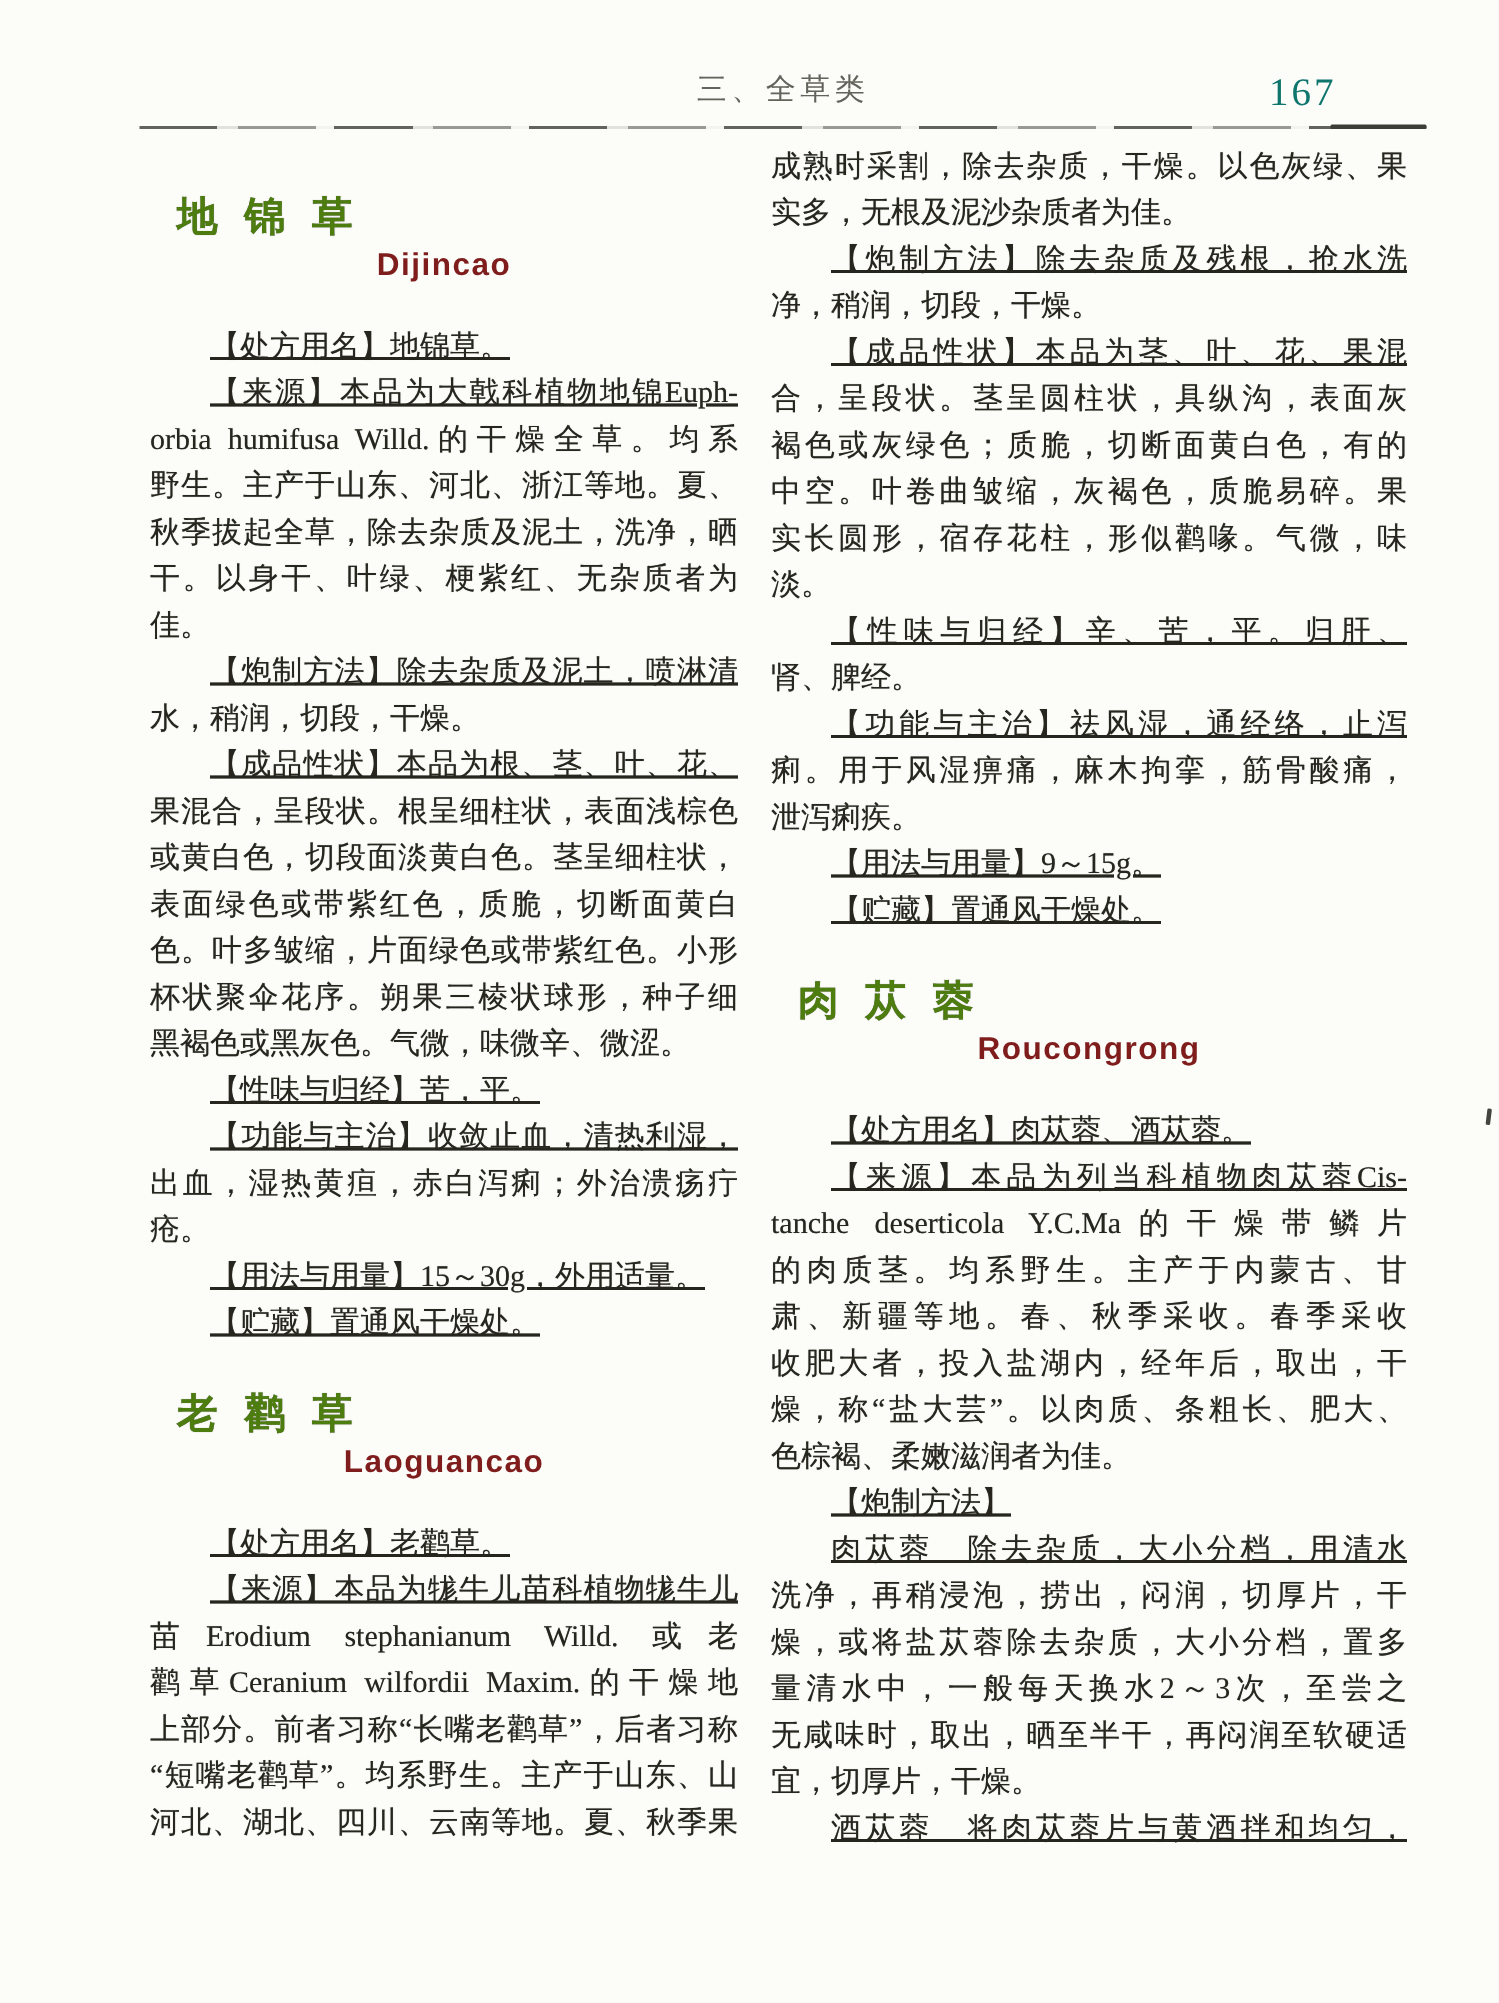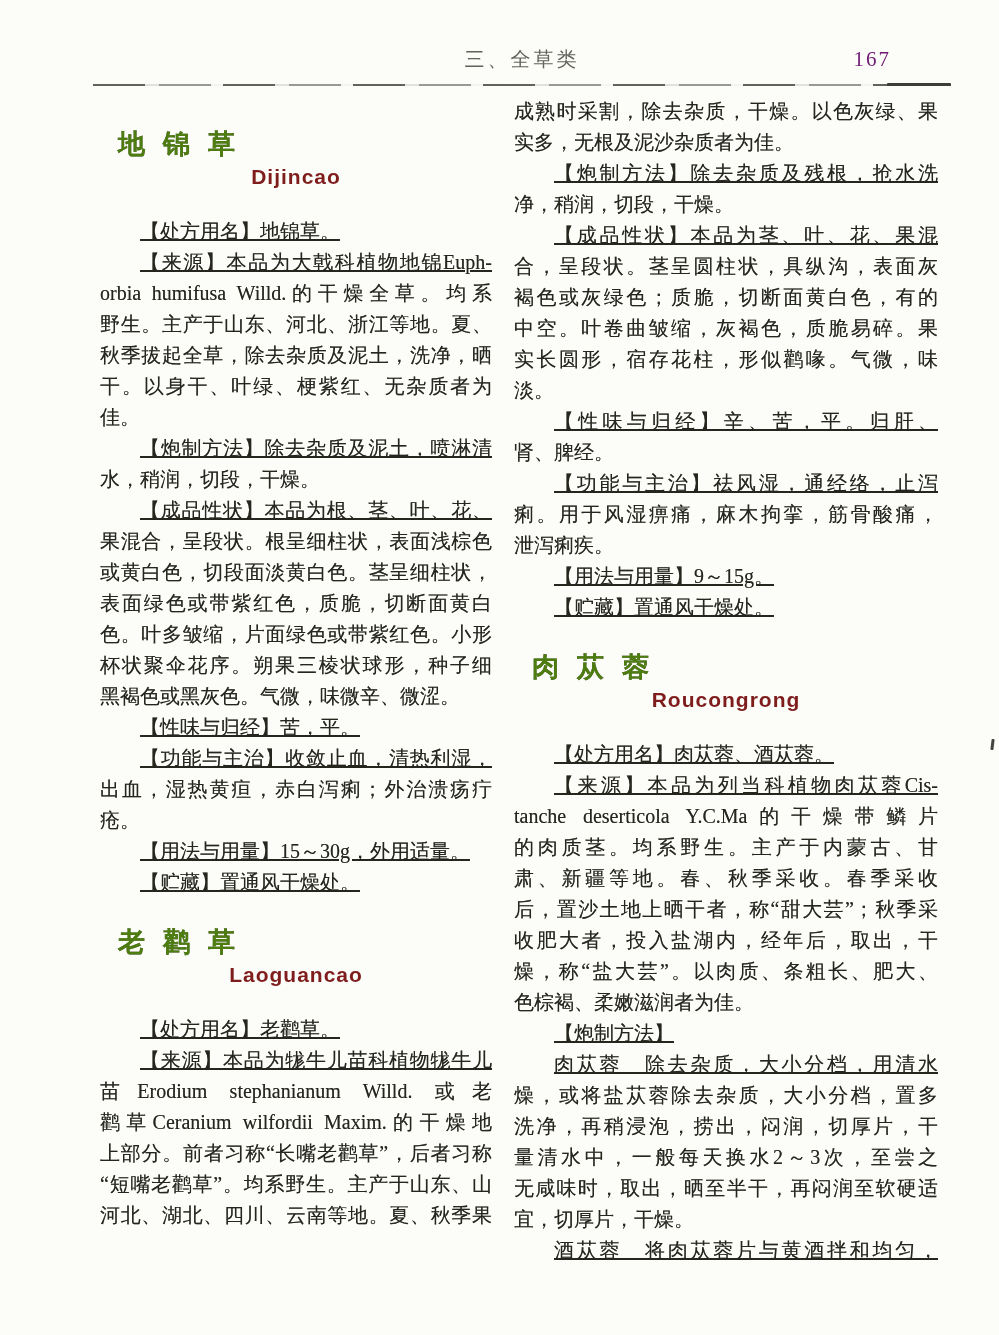--- a/index.html
+++ b/index.html
@@ -18,21 +18,21 @@
   
   .running-head {
     position:absolute; top:46px; left:93px; right:48px; height:28px;
   }
   .chapter {
     position:absolute; left:0; right:0; text-align:center;
     font-size:20px; letter-spacing:3px; color:#63635c;
   }
   .page-num {
     position:absolute; right:60px; top:1px;
-    font-size:21px; letter-spacing:2px; color:#701a75;
+    font-size:26px; letter-spacing:2px; color:#0f766e;
   }
   .header-rule {
     position:absolute; top:84px; left:93px; width:858px; height:2px;
     background: repeating-linear-gradient(90deg,
       rgba(72,72,66,.85) 0 52px,
       rgba(72,72,66,.15) 52px 66px,
       rgba(72,72,66,.55) 66px 118px,
       rgba(72,72,66,.05) 118px 130px);
   }
   .header-rule::after {
@@ -173,32 +173,31 @@
         <div class="h-py">Roucongrong</div>
       </div>
       <div class="para">
         <div class="line indent endline">【处方用名】肉苁蓉、酒苁蓉。</div>
       </div>
       <div class="para">
         <div class="line indent">【来源】本品为列当科植物肉苁蓉Cis-</div>
         <div class="line">tanche deserticola Y.C.Ma的干燥带鳞片</div>
         <div class="line">的肉质茎。均系野生。主产于内蒙古、甘</div>
         <div class="line">肃、新疆等地。春、秋季采收。春季采收</div>
-        <div class="line">后，置沙土地上晒干者，称“甜大芸”；秋季采</div>
         <div class="line">收肥大者，投入盐湖内，经年后，取出，干</div>
         <div class="line">燥，称“盐大芸”。以肉质、条粗长、肥大、</div>
         <div class="line endline">色棕褐、柔嫩滋润者为佳。</div>
       </div>
       <div class="para">
         <div class="line indent endline">【炮制方法】</div>
       </div>
       <div class="para">
         <div class="line indent">肉苁蓉　除去杂质，大小分档，用清水</div>
+        <div class="line">洗净，再稍浸泡，捞出，闷润，切厚片，干</div>
         <div class="line">燥，或将盐苁蓉除去杂质，大小分档，置多</div>
-        <div class="line">洗净，再稍浸泡，捞出，闷润，切厚片，干</div>
         <div class="line">量清水中，一般每天换水2～3次，至尝之</div>
         <div class="line">无咸味时，取出，晒至半干，再闷润至软硬适</div>
         <div class="line endline">宜，切厚片，干燥。</div>
       </div>
       <div class="para">
         <div class="line indent">酒苁蓉　将肉苁蓉片与黄酒拌和均匀，</div>
       </div>
     </div>
 
   <div class="ink-speck"></div>

